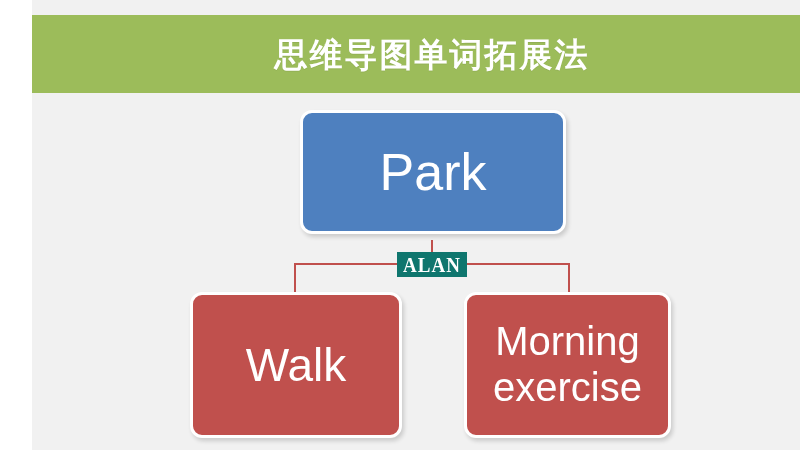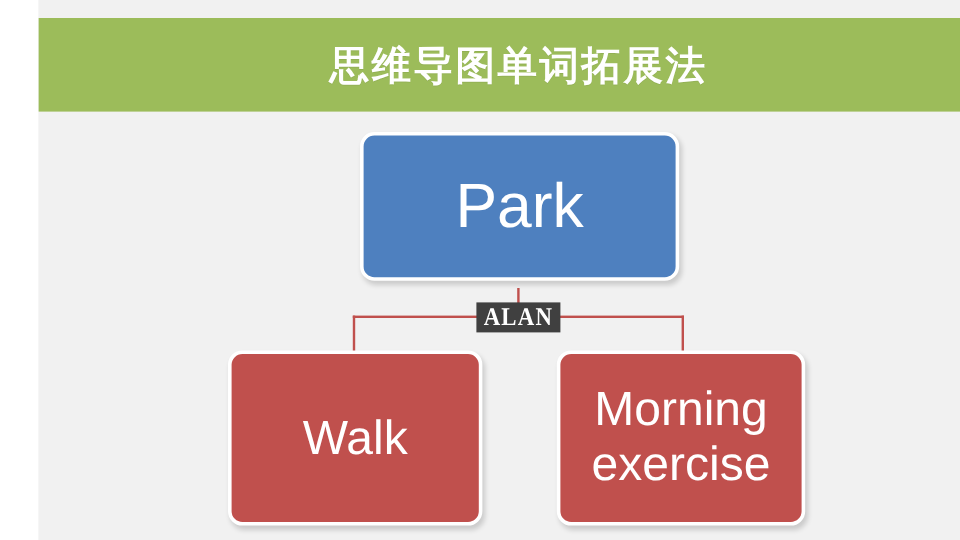--- a/index.html
+++ b/index.html
@@ -74,21 +74,21 @@
     height: 30px;
   }
 
   
   #alan-badge {
     position: absolute;
     left: 365px;
     top: 252px;
     width: 70px;
     height: 25px;
-    background: #404040;
+    background: #0f766e;
     display: flex;
     align-items: center;
     justify-content: center;
   }
   #alan-text {
     color: #ffffff;
     font-family: "Liberation Serif", serif;
     font-size: 19px;
     font-weight: bold;
     letter-spacing: 1px;
@@ -117,21 +117,21 @@
     background: #4e80bf;
     font-size: 52px;
     line-height: 1.05;
   }
   #node-walk {
     left: 158px;
     top: 292px;
     width: 212px;
     height: 146px;
     background: #c0504d;
-    font-size: 40px;
+    font-size: 46px;
     line-height: 1.05;
     justify-content: center;
   }
   #node-morning {
     left: 432px;
     top: 292px;
     width: 207px;
     height: 146px;
     background: #c0504d;
     font-size: 40px;

